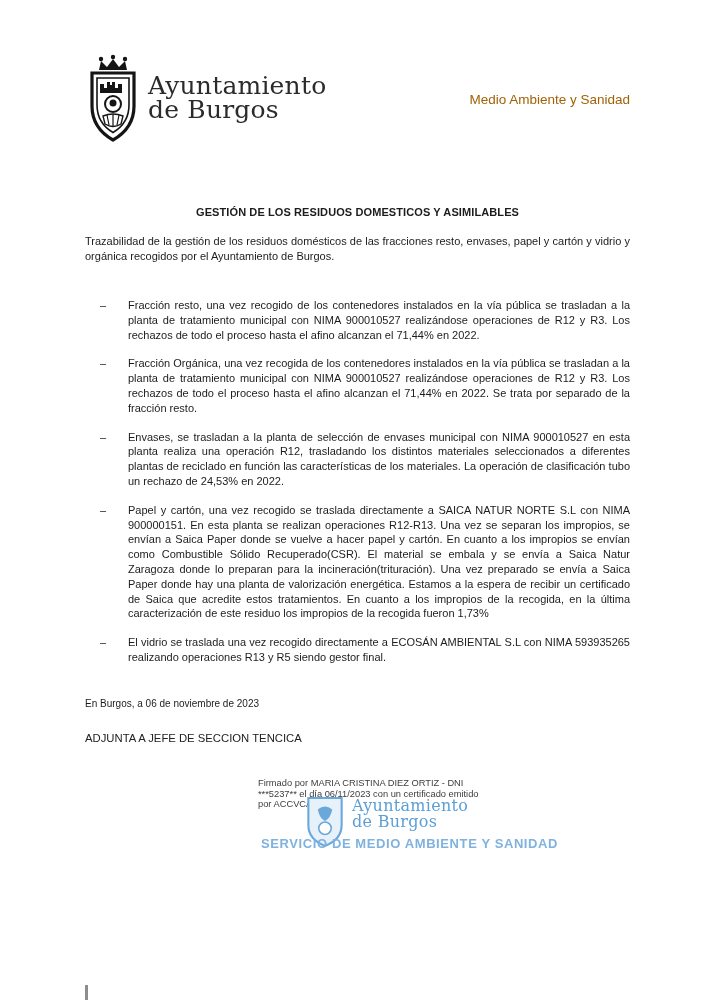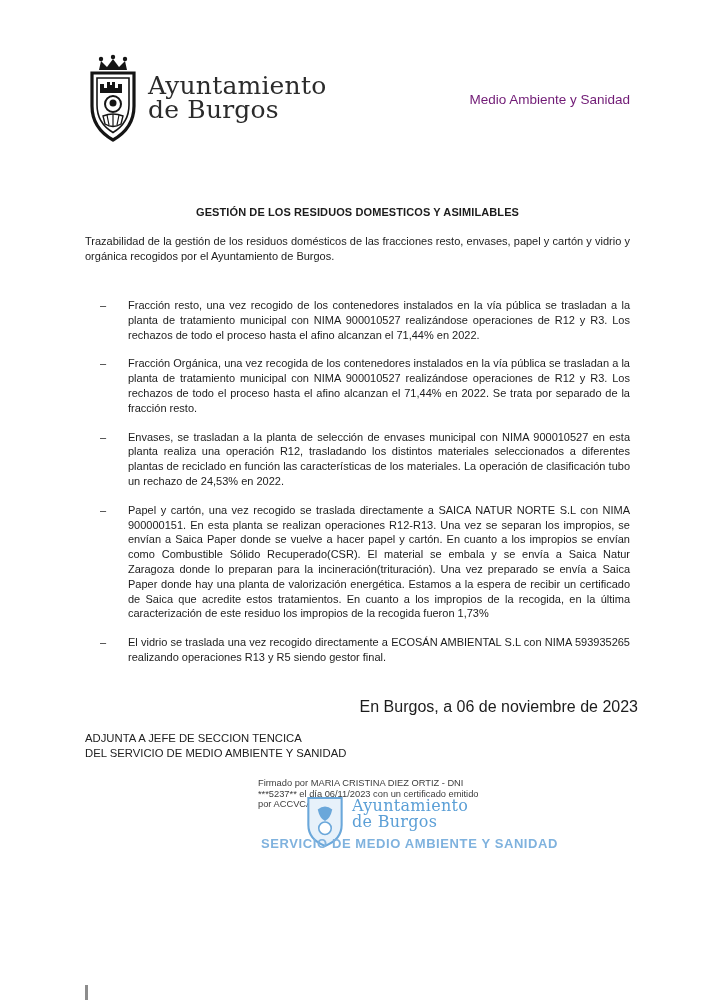--- a/index.html
+++ b/index.html
@@ -16,21 +16,21 @@
   .header { position:absolute; top:54px; left:88px; right:78px; }
   .brand { display:flex; align-items:flex-start; }
   .coat  { width:50px; height:92px; flex:0 0 auto; }
   .brand-text {
     margin-left:10px; margin-top:20px;
     font-family:"DejaVu Serif", serif;
     font-size:25px; line-height:24px; color:#2b2b2b; letter-spacing:0.2px;
   }
   .dept {
     position:absolute; top:38px; right:0;
-    font-size:13.5px; color:#701a75; font-weight:500;
+    font-size:13.5px; color:#a16207; font-weight:500;
   }
 
   
   .doc-title {
     position:absolute; top:206px; left:85px; right:78px;
     text-align:center; font-weight:700; font-size:11px; letter-spacing:0.1px;
   }
   .intro {
     position:absolute; top:234px; left:85px; right:78px;
     font-size:11px; line-height:15px; text-align:justify;
@@ -40,21 +40,21 @@
     list-style:none;
   }
   .bullets li {
     position:relative; padding-left:28px; margin-bottom:14px;
     font-size:11px; line-height:14.8px; text-align:justify;
   }
   .bullets .dash { position:absolute; left:0; top:0; }
 
   .date-line {
     position:absolute; top:698px; left:85px; right:70px;
-    text-align:right; font-size:16px;
+    text-align:left; font-size:10px;
   }
   .role-block {
     position:absolute; top:731px; left:85px; right:60px;
     font-size:11.3px; line-height:15px; color:#222;
   }
 
   
   .sig-text {
     position:absolute; top:778px; left:230px; width:260px;
     font-size:9.3px; line-height:10.6px; color:#3c3c3c;margin-left:28px;
@@ -128,21 +128,20 @@
     <li>
       <span class="dash">–</span>
       <span>El vidrio se traslada una vez recogido directamente a ECOSÁN AMBIENTAL S.L con NIMA 593935265 realizando operaciones R13 y R5 siendo gestor final.</span>
     </li>
   </ul>
 
   <div class="date-line">En Burgos, a 06 de noviembre de 2023</div>
 
   <div class="role-block">
     <div>ADJUNTA A JEFE DE SECCION TENCICA</div>
-    <div>DEL SERVICIO DE MEDIO AMBIENTE Y SANIDAD</div>
   </div>
 
   <div class="sig-text">
     <div>Firmado por  MARIA CRISTINA DIEZ ORTIZ - DNI</div>
     <div>***5237** el día 06/11/2023 con un certificado emitido</div>
     <div>por ACCVCA-180</div>
   </div>
 
   <svg class="stamp-shield" viewBox="0 0 36 50" aria-hidden="true">
     <path d="M2 2 H34 V28 Q34 42 18 48 Q2 42 2 28 Z" fill="#e7f1fa" stroke="#6aa7da" stroke-width="2"></path>

